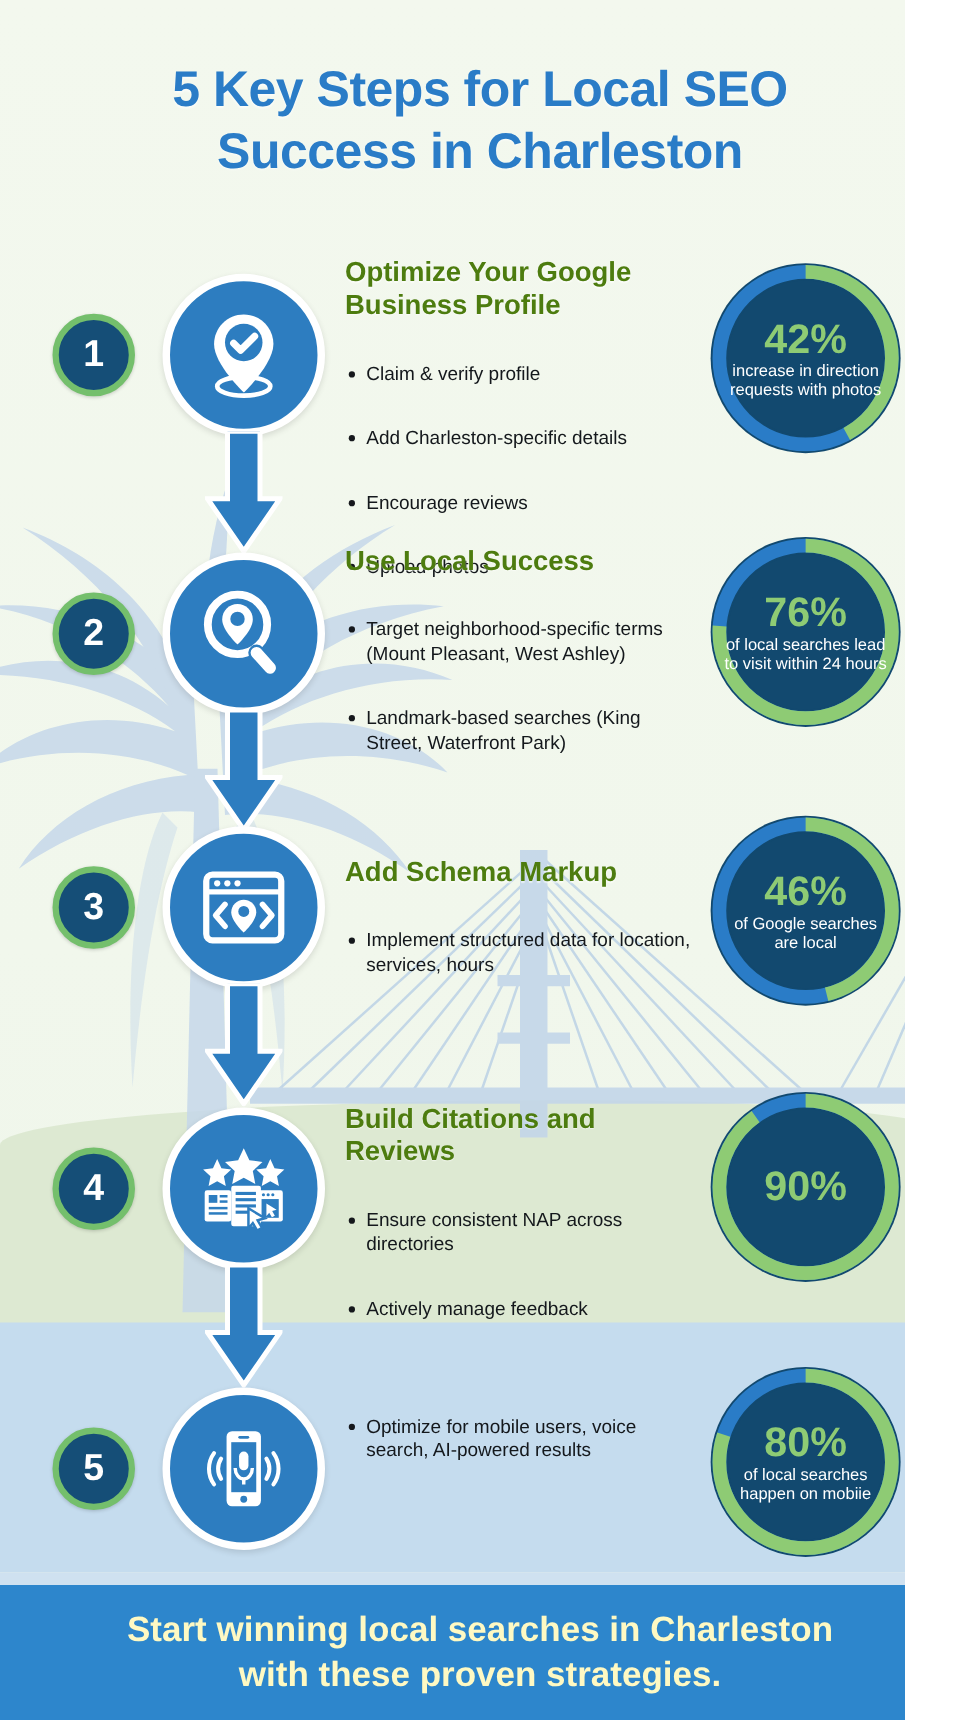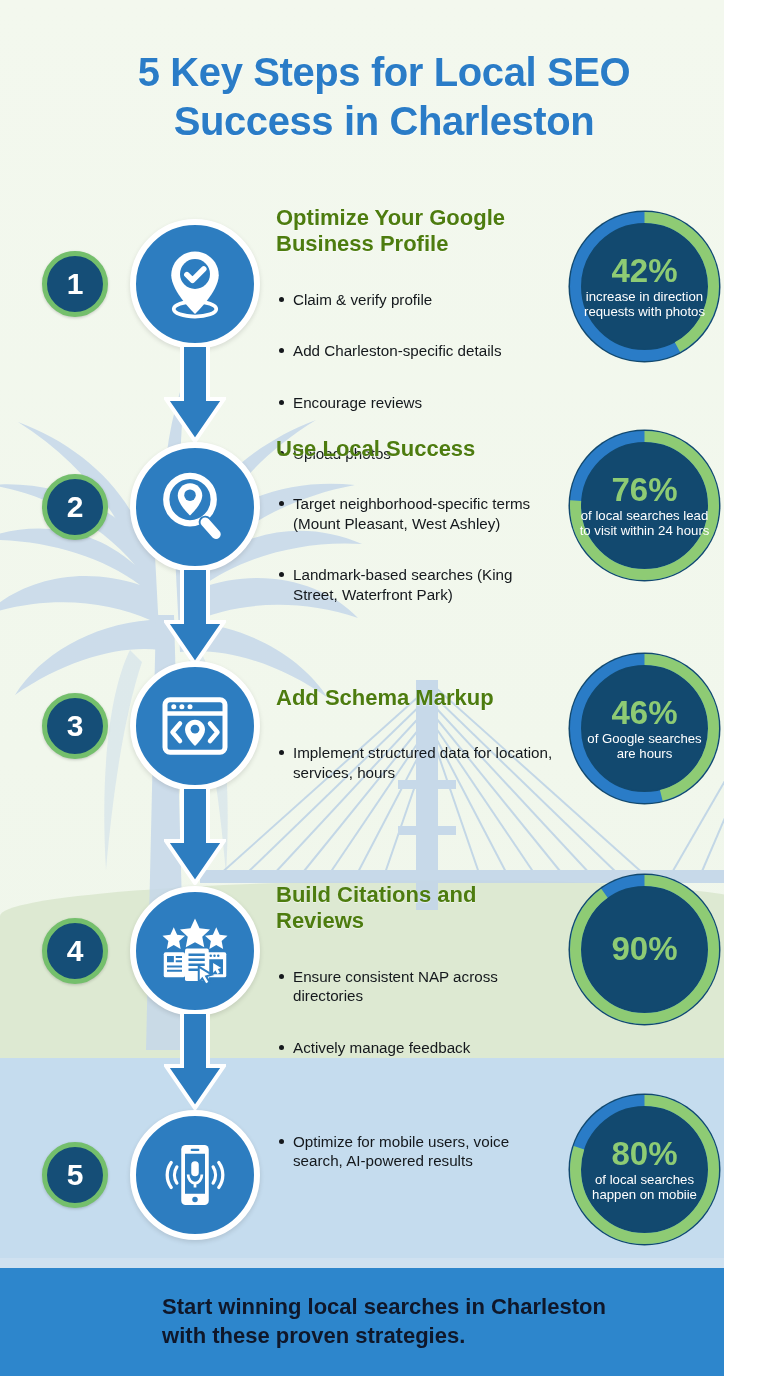--- a/index.html
+++ b/index.html
@@ -110,21 +110,21 @@
     color: #ffffff; font-size: 13.2px; font-weight: normal; line-height: 1.12;
   }
 
   
   .footer {
     position: absolute; left: 0; top: 1268px; width: 768px; height: 108px;
     background: #2d86cc;
     display: flex; align-items: center; justify-content: center;
   }
   .footer-text {
-    color: #0f172a; font-size: 22px; font-weight: bold; text-align: left;
+    color: #fef9c3; font-size: 28px; font-weight: bold; text-align: center;
     line-height: 1.3;
   }
 </style>
 </head>
 <body>
 
 <div id="page">
 
   <div class="bg bg-sky"></div>
   <div class="bg-land"></div>
@@ -286,21 +286,21 @@
     </div>
     <div class="donut" style="top:-8px">
       <svg viewBox="0 0 163 163">
         <circle cx="81.5" cy="81.5" r="76" fill="#12496f"></circle>
         <circle cx="81.5" cy="81.5" r="69" fill="none" stroke="#2a7cc7" stroke-width="11"></circle>
         <circle cx="81.5" cy="81.5" r="69" fill="none" stroke="#8ecb74" stroke-width="11" stroke-linecap="butt" stroke-dasharray="199.4 234.1" transform="rotate(-90 81.5 81.5)"></circle>
         <circle cx="81.5" cy="81.5" r="62" fill="#12496f"></circle>
       </svg>
       <div class="donut-text">
         <div class="donut-pct">46%</div>
-        <div class="donut-label">of Google searches are hours</div>
+        <div class="donut-label">of Google searches are local</div>
       </div>
     </div>
   </div>
 
   <div class="step" style="top:878px">
     <div class="badge" style="top:40px">
       <span>4</span>
     </div>
     <div class="iconcircle" style="top:8px">
       <svg viewBox="0 0 64 64" fill="#fff">

